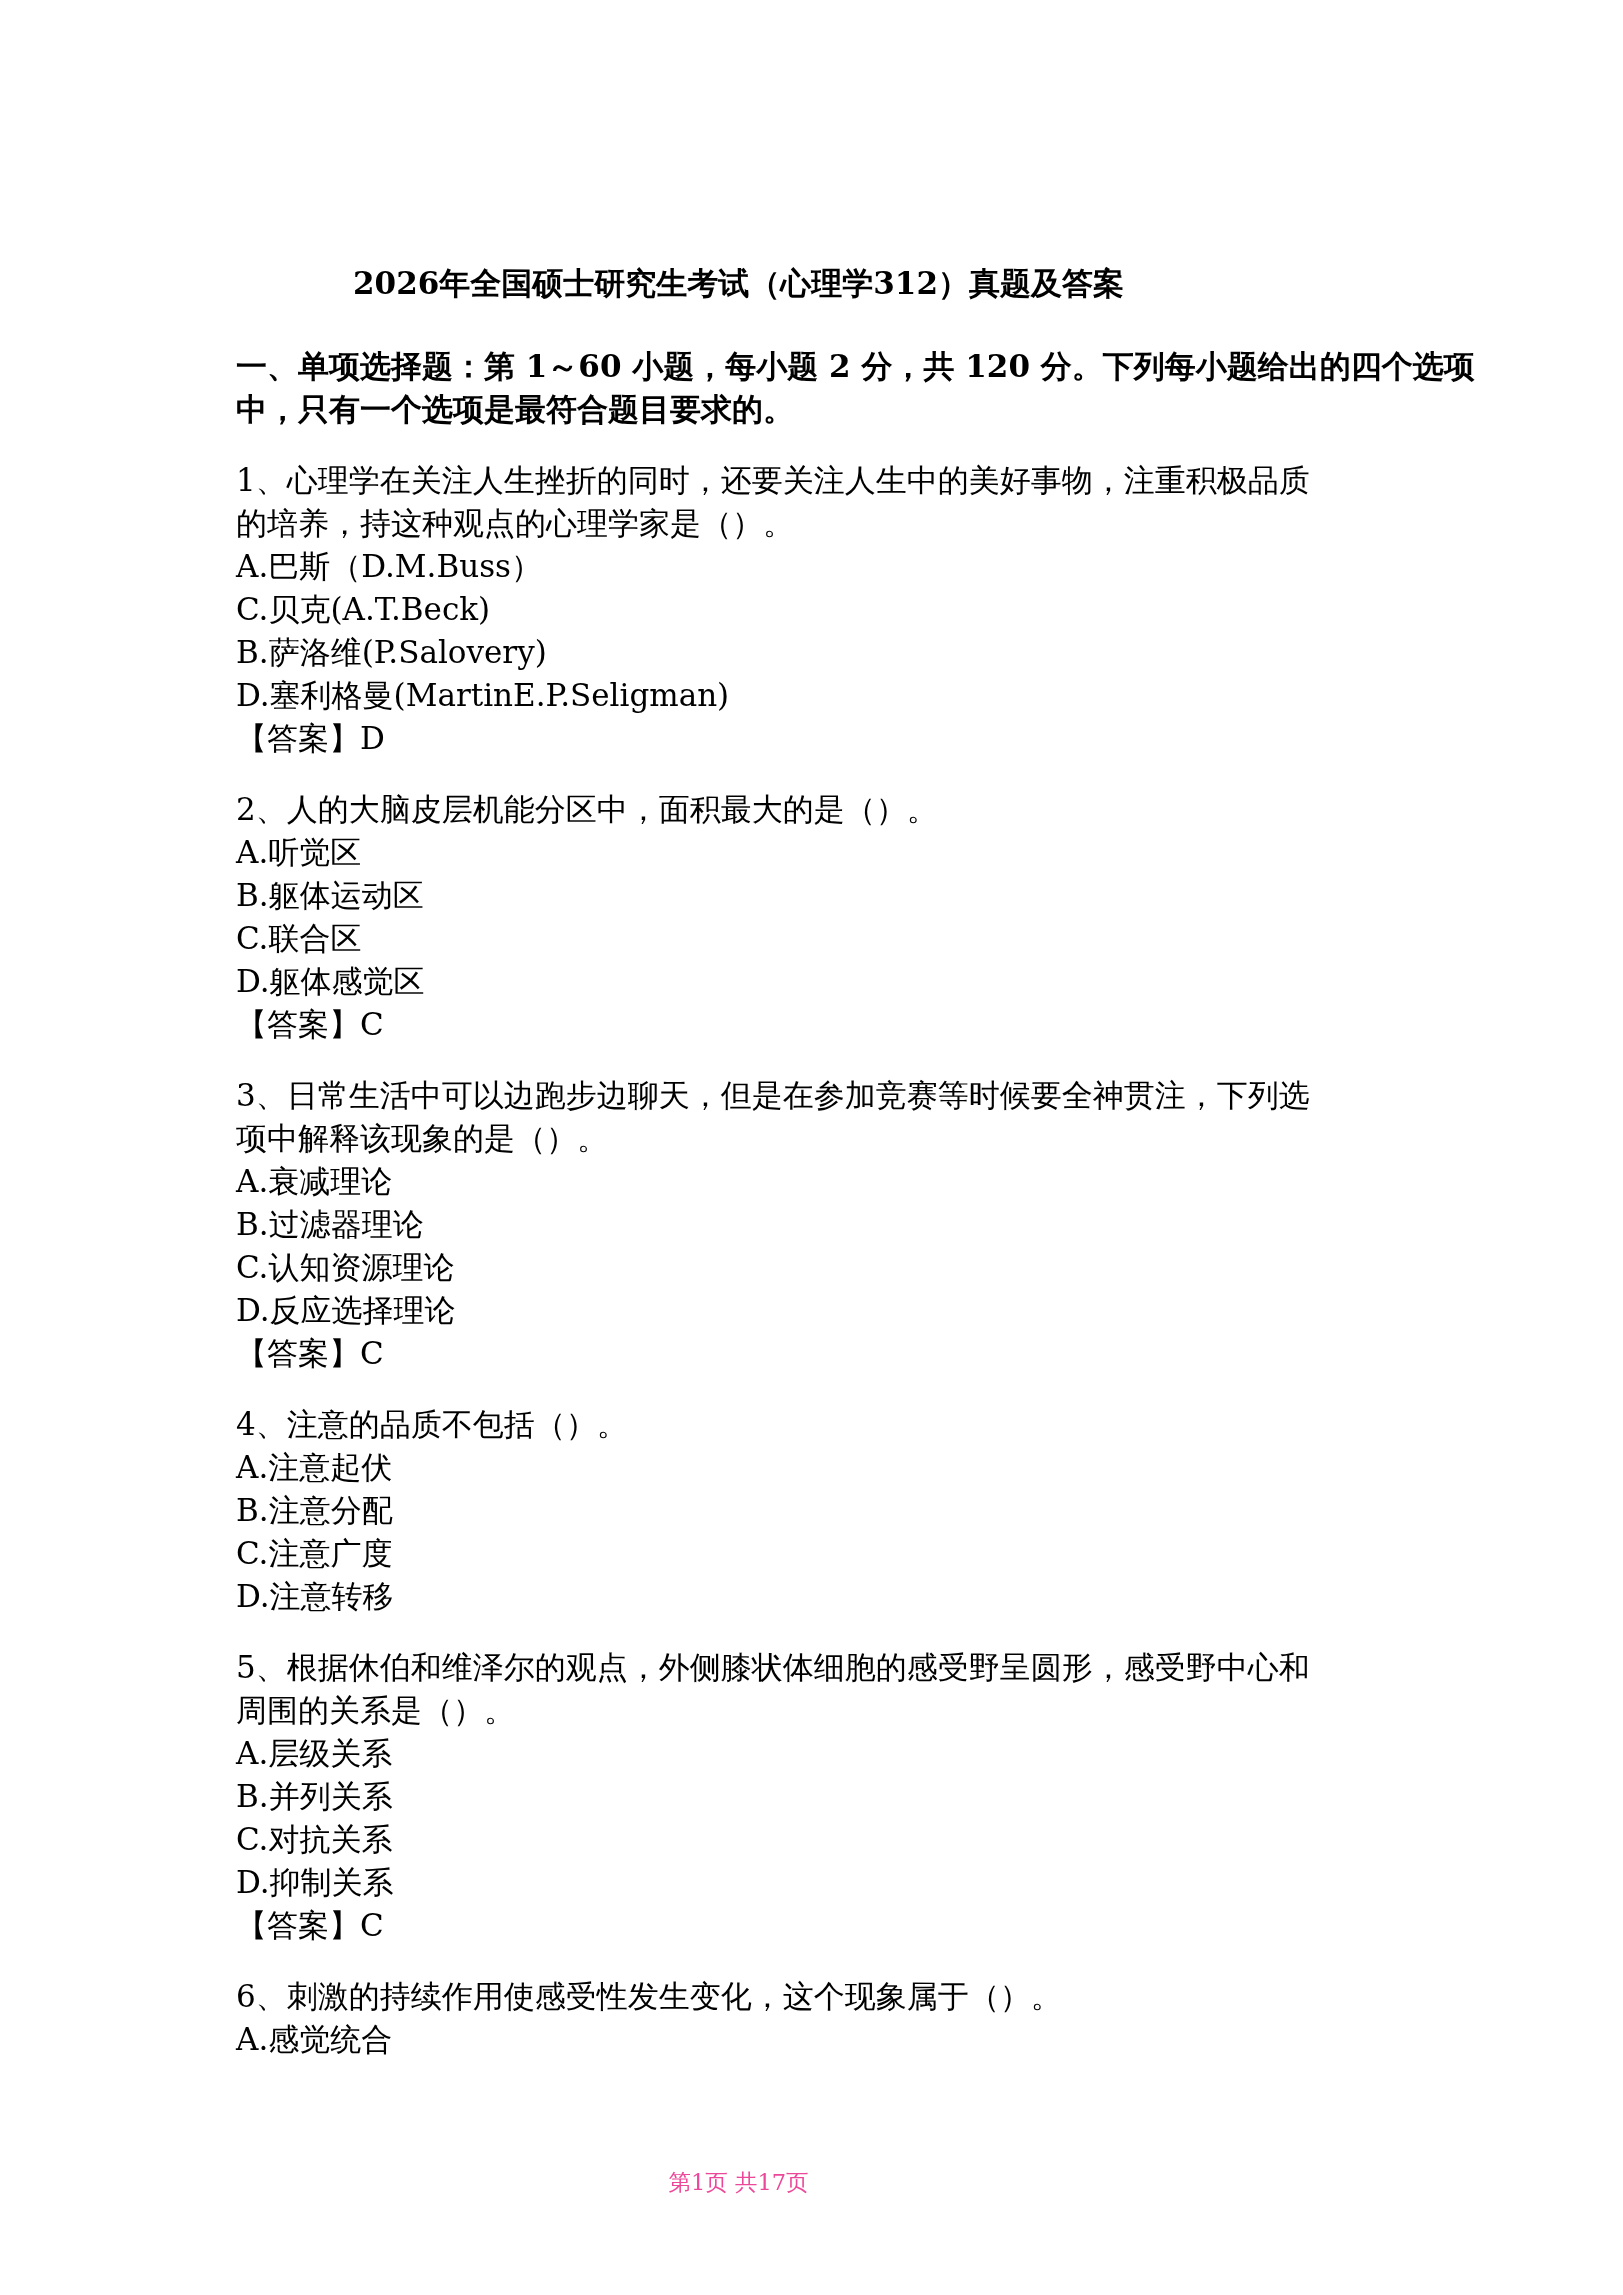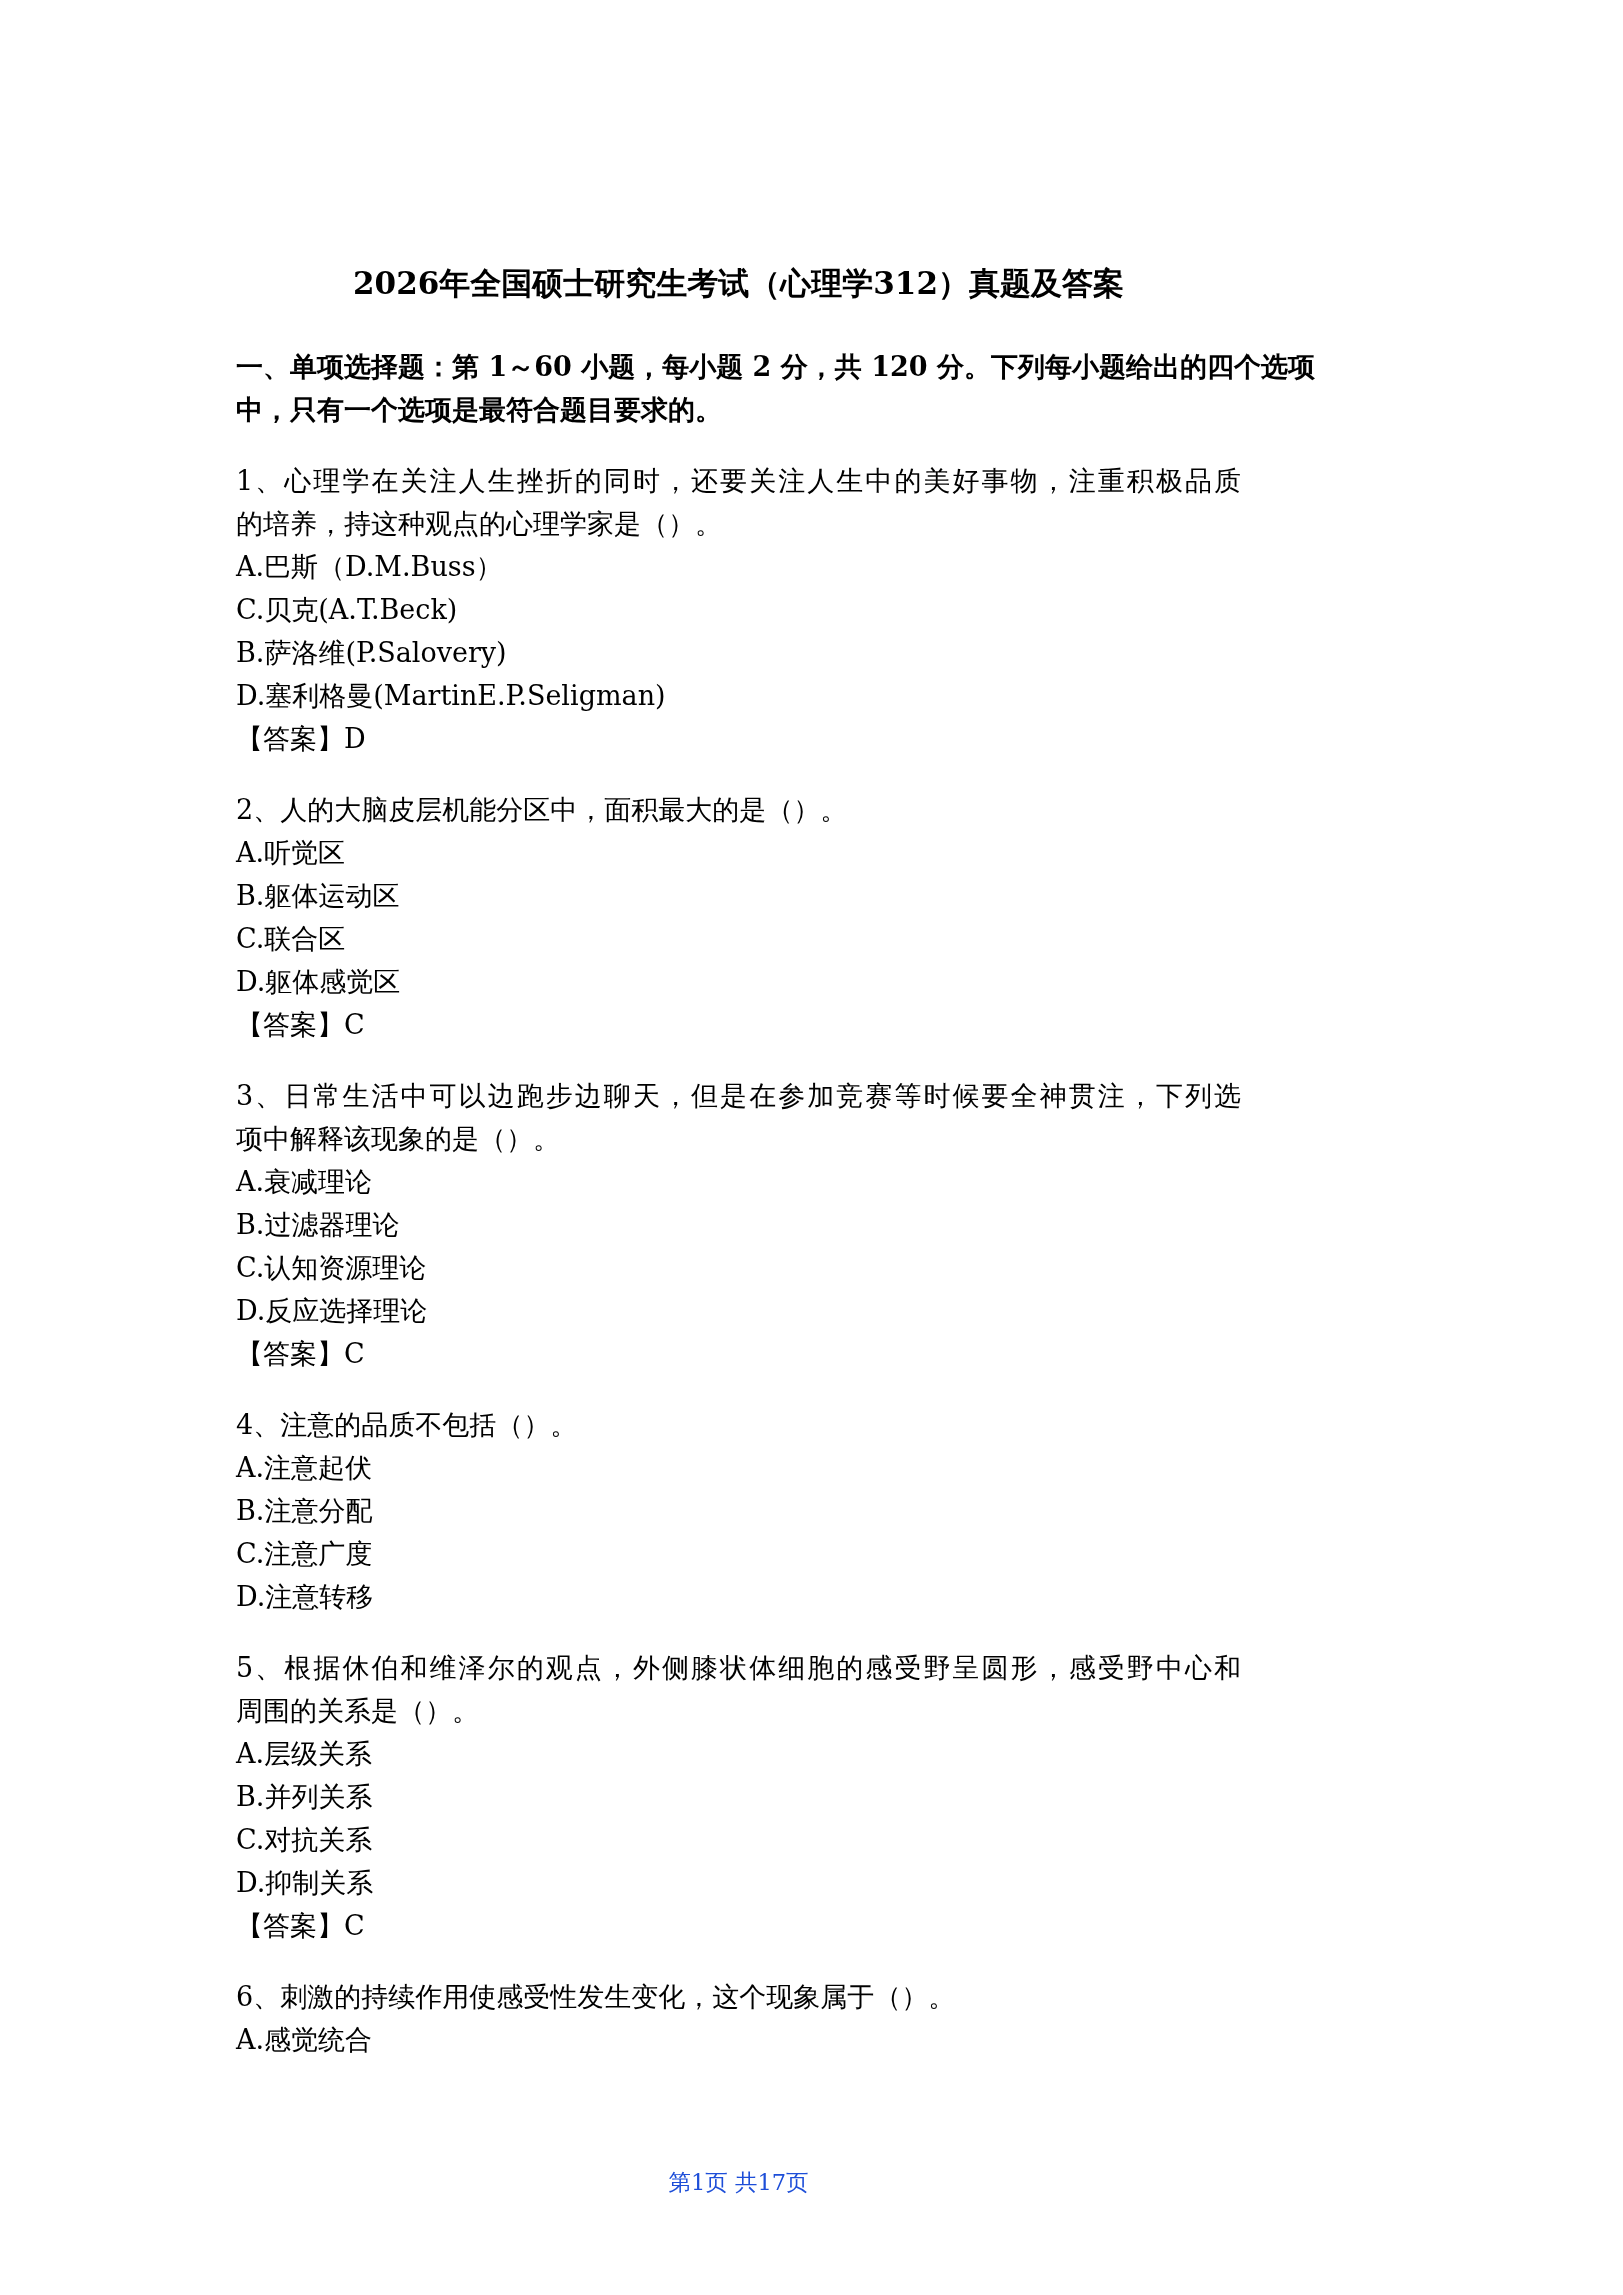--- a/index.html
+++ b/index.html
@@ -25,21 +25,21 @@
   .title {
     margin: 0;
     font-size: 31px;
     font-weight: 700;
     line-height: 43px;
     height: 43px;
     text-align: center;
     white-space: nowrap;
   }
   .line {
-    font-size: 27px;
+    font-size: 31px;
     line-height: 43px;
     height: 43px;
     white-space: nowrap;
   }
   
   .full {
     text-align: justify;
     text-align-last: justify;
   }
   .intro {
@@ -50,21 +50,21 @@
     margin-top: 28px;
   }
   .footer {
     position: absolute;
     left: 0;
     top: 2167px;
     width: 100%;
     text-align: center;
     font-size: 22.5px;
     line-height: 31px;
-    color: #1d4ed8;
+    color: #ec4899;
   }
 </style>
 </head>
 <body>
 
 <div class="page">
 
   <h1 class="title">2026年全国硕士研究生考试（心理学312）真题及答案</h1>
 
   <div class="intro">

